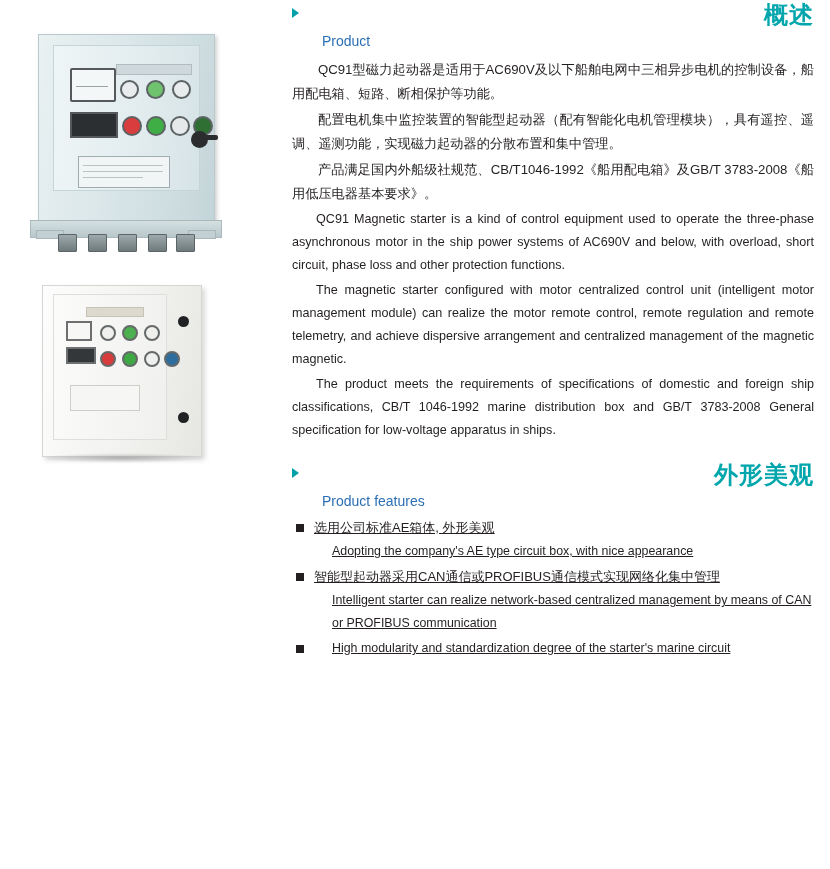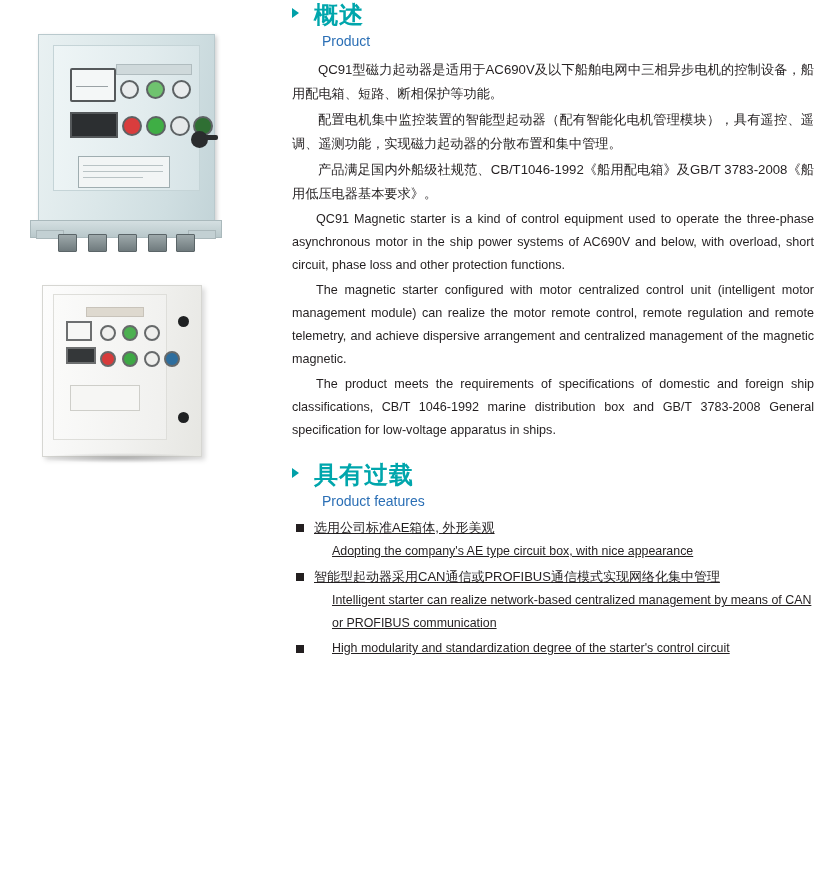--- a/index.html
+++ b/index.html
@@ -313,20 +313,21 @@
     border-top: 5px solid transparent;
     border-bottom: 5px solid transparent;
   }
   .head-cn {
     margin: 0 0 0 22px;
     font-size: 24px;
     font-weight: bold;
     color: #00a6ac;
     letter-spacing: 1px;
     line-height: 30px;
+    text-align: right;
   }
   .head-en {
     margin: 2px 0 0 30px;
     font-size: 14px;
     color: #2b6fb5;
     line-height: 18px;
   }
 
   .overview-block {
     margin: 8px 0 0 0;
@@ -452,21 +453,21 @@
       <p class="cn">QC91型磁力起动器是适用于AC690V及以下船舶电网中三相异步电机的控制设备，船用配电箱、短路、断相保护等功能。</p>
       <p class="cn">配置电机集中监控装置的智能型起动器（配有智能化电机管理模块），具有遥控、遥调、遥测功能，实现磁力起动器的分散布置和集中管理。</p>
       <p class="cn">产品满足国内外船级社规范、CB/T1046-1992《船用配电箱》及GB/T 3783-2008《船用低压电器基本要求》。</p>
       <p class="en">QC91 Magnetic starter is a kind of control equipment used to operate the three-phase asynchronous motor in the ship power systems of AC690V and below, with overload, short circuit, phase loss and other protection functions.</p>
       <p class="en">The magnetic starter configured with motor centralized control unit (intelligent motor management module) can realize the motor remote control, remote regulation and remote telemetry, and achieve dispersive arrangement and centralized management of the magnetic magnetic.</p>
       <p class="en">The product meets the requirements of specifications of domestic and foreign ship classifications, CB/T 1046-1992 marine distribution box and GB/T 3783-2008 General specification for low-voltage apparatus in ships.</p>
     </div>
 
     <div class="section-head" style="margin-top:18px;">
       <span class="arrow-icon"></span>
-      <h2 class="head-cn">具有过载</h2>
+      <h2 class="head-cn">外形美观</h2>
       <div class="head-en">Product features</div>
     </div>
 
     <div class="features">
 
       <div class="feature-item">
         <div class="feat-cn">
           <span class="bullet-icon"></span>
           <span>选用公司标准AE箱体, 外形美观</span>
         </div>
@@ -478,19 +479,19 @@
           <span class="bullet-icon"></span>
           <span>智能型起动器采用CAN通信或PROFIBUS通信模式实现网络化集中管理</span>
         </div>
         <div class="feat-en">Intelligent starter can realize network-based centralized management by means of CAN or PROFIBUS communication</div>
       </div>
 
       <div class="feature-item">
         <div class="feat-cn">
           <span class="bullet-icon"></span>
         </div>
-        <div class="feat-en">High modularity and standardization degree of the starter's control circuit</div>
+        <div class="feat-en">High modularity and standardization degree of the starter's marine circuit</div>
       </div>
 
     </div>
 
   </div>
 </div>
 
 </body></html>

